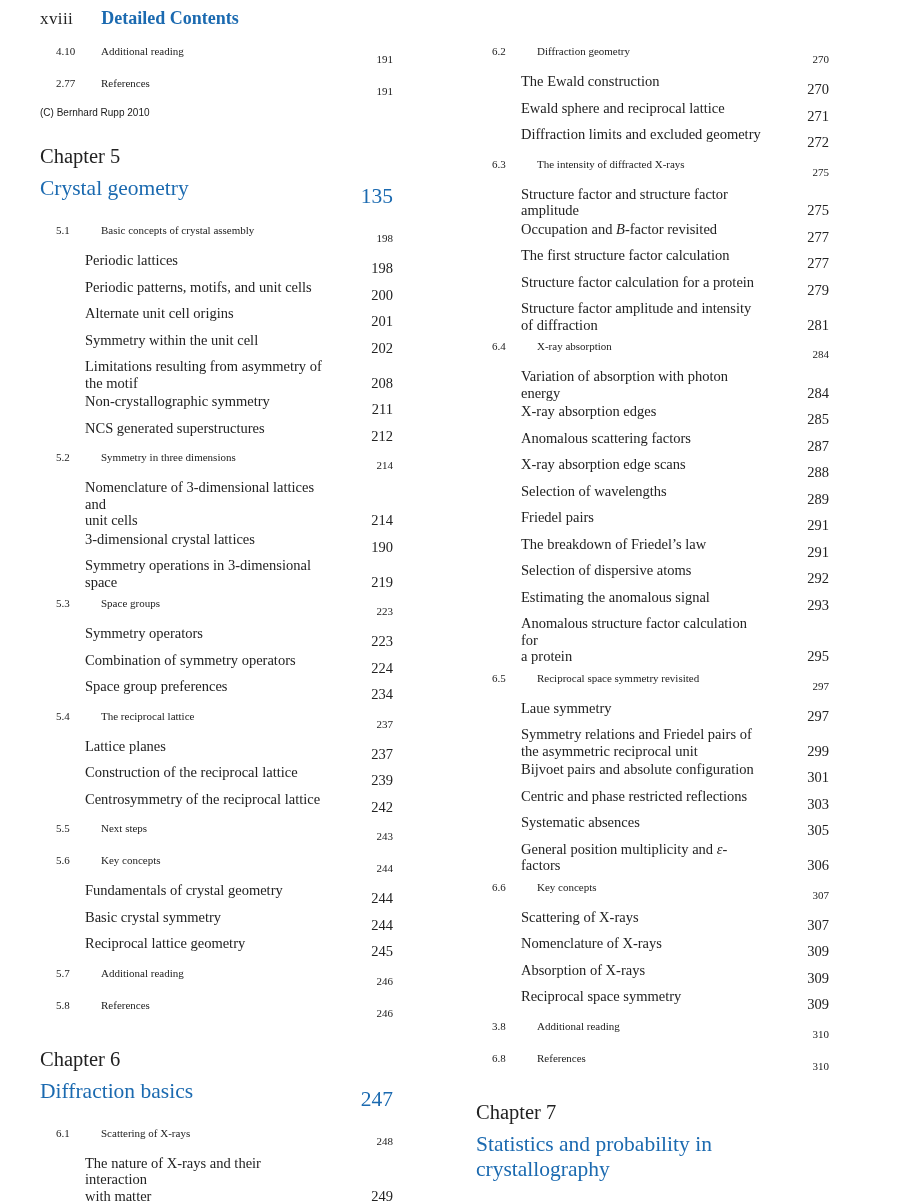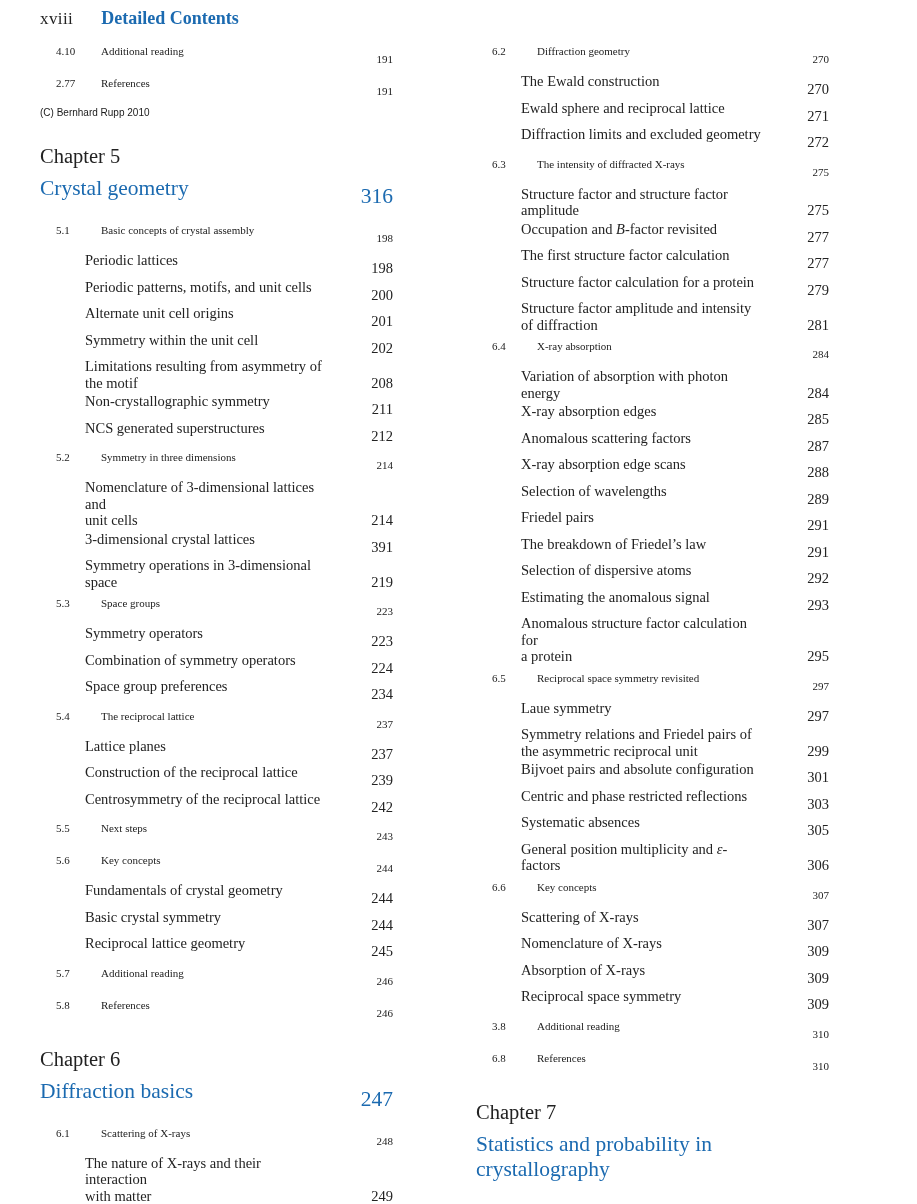--- a/index.html
+++ b/index.html
@@ -58,21 +58,21 @@
         </div>
         <div class="entry">
           <span class="num">2.77</span>
           <span class="title">References</span>
           <span class="page">191</span>
         </div>
         <div class="watermark">(C) Bernhard Rupp 2010</div>
         <div class="chapter-label">Chapter 5</div>
         <div class="chapter-row">
           <span class="title">Crystal geometry</span>
-          <span class="page">316</span>
+          <span class="page">135</span>
         </div>
         <div class="entry">
           <span class="num">5.1</span>
           <span class="title">Basic concepts of crystal assembly</span>
           <span class="page">198</span>
         </div>
         <div class="sub">
           <span class="title">Periodic lattices</span>
           <span class="page">198</span>
         </div>
@@ -106,21 +106,21 @@
           <span class="title">Symmetry in three dimensions</span>
           <span class="page">214</span>
         </div>
         <div class="sub">
           <span class="title">Nomenclature of 3-dimensional lattices and
 unit cells</span>
           <span class="page">214</span>
         </div>
         <div class="sub">
           <span class="title">3-dimensional crystal lattices</span>
-          <span class="page">391</span>
+          <span class="page">190</span>
         </div>
         <div class="sub">
           <span class="title">Symmetry operations in 3-dimensional space</span>
           <span class="page">219</span>
         </div>
         <div class="entry">
           <span class="num">5.3</span>
           <span class="title">Space groups</span>
           <span class="page">223</span>
         </div>

